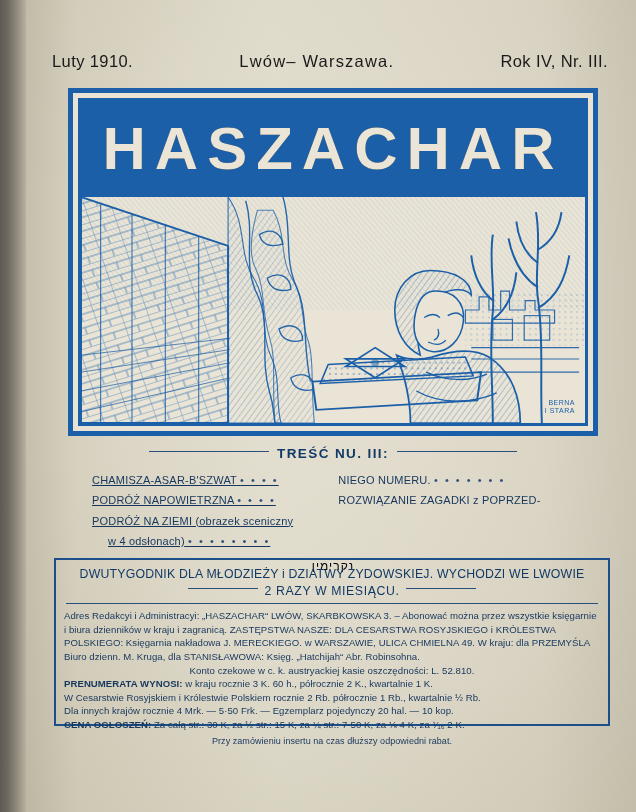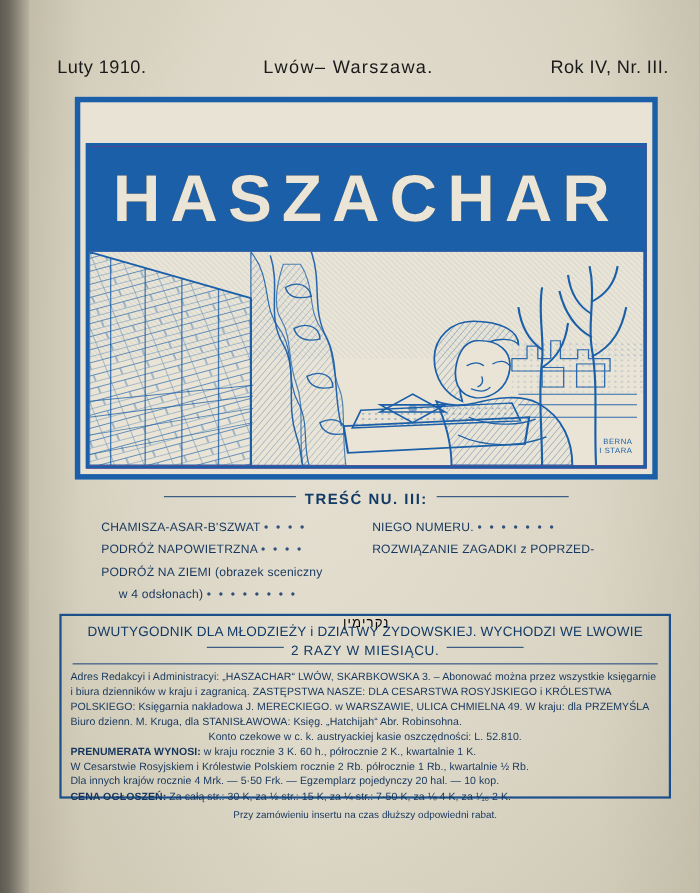--- a/index.html
+++ b/index.html
@@ -88,22 +88,21 @@
     background: #e8e3d4;
     box-sizing: border-box;
     overflow: hidden;
   }
   .plate-inner {
     position: absolute;
     inset: 5px;
     border: 3px solid #1b5fa8;
     box-sizing: border-box;
     overflow: hidden;
-    background: #be185d;
-    margin-top: 32px;
+    background: #6d28d9;
   }
   .title-band {
     position: absolute;
     left: 0; top: 0;
     width: 100%;
     height: 96px;
     background: #1b5fa8;
     color: #e9e4d5;
     display: flex;
     align-items: center;
@@ -162,21 +161,21 @@
   }
   .toc-cols {
     display: flex;
     justify-content: space-between;
     font-size: 11px;
     color: #16365d;
     line-height: 1.85;
     letter-spacing: 0.2px;
   }
   .toc-cols .col { width: 49%; }
-  .toc-cols .col.left { padding-left: 24px; box-sizing: border-box; }
+  .toc-cols .col.left { padding-left: 24px; box-sizing: border-box; text-decoration: underline; }
   .toc-cols .col .sub { padding-left: 16px; }
   .dots { letter-spacing: 2px; color: #31507a; }
   .hebrew {
     text-align: center;
     font-size: 12px;
     color: #000000;
     margin-top: 8px;
     letter-spacing: 1px;
   }
 

